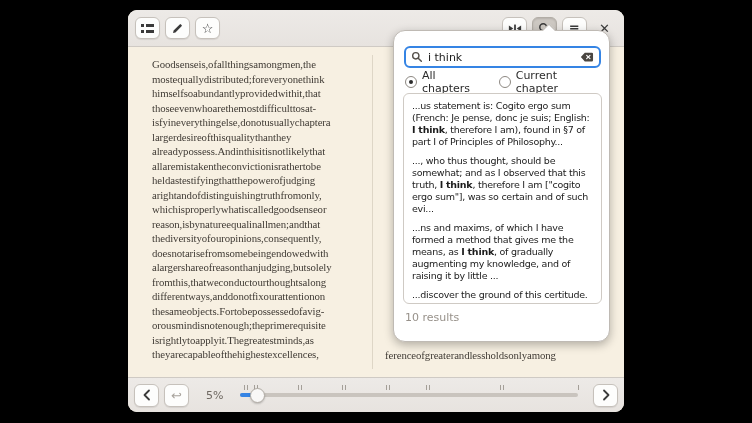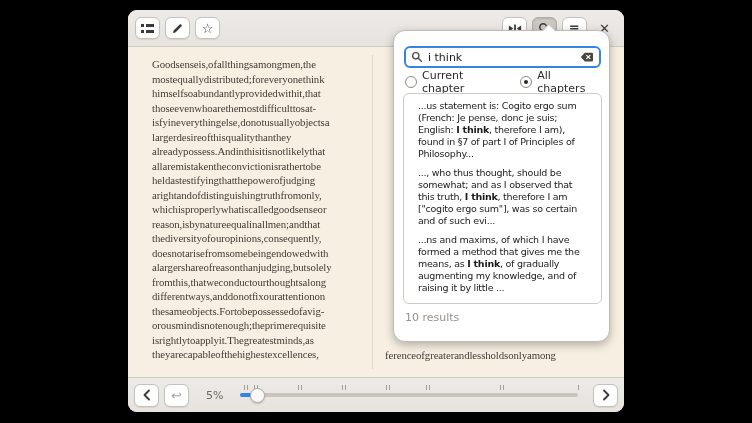--- a/index.html
+++ b/index.html
@@ -87,21 +87,21 @@
     width:12px;height:12px;border-radius:50%;background:#fff;
     border:1px solid #8d8882;box-sizing:border-box;position:relative;flex:none;
   }
   .radio.on::after{
     content:"";position:absolute;left:3px;top:3px;width:4px;height:4px;
     border-radius:50%;background:#2b2b2b;
   }
   .results-box{
     position:absolute;left:9px;top:62px;width:199px;height:211px;box-sizing:border-box;
     border:1px solid #cfcac4;border-radius:6px;background:#fff;
-    overflow:hidden;padding:6px 14px;
+    overflow:hidden;padding:6px 8px;
   }
   .result{
     font-size:9.5px;line-height:12px;letter-spacing:-0.25px;color:#1b1b1b;
     margin-bottom:7px;cursor:pointer;
   }
   .result b{font-weight:bold;}
   .results-count{
     position:absolute;left:11px;top:280px;font-size:11px;color:#97918a;
   }
 
@@ -230,21 +230,21 @@
           <span>sat-</span>
         </div>
         <div class="bline">
           <span>isfy</span>
           <span>in</span>
           <span>everything</span>
           <span>else,</span>
           <span>do</span>
           <span>not</span>
           <span>usually</span>
-          <span>objects</span>
+          <span>chapter</span>
           <span>a</span>
         </div>
         <div class="bline">
           <span>larger</span>
           <span>desire</span>
           <span>of</span>
           <span>this</span>
           <span>quality</span>
           <span>than</span>
           <span>they</span>
@@ -432,26 +432,26 @@
       <span class="query">i think</span>
       <svg width="14" height="12" viewBox="0 0 16 13">
         <path d="M5.5 1.5 h8 a1.4 1.4 0 0 1 1.4 1.4 v7.2 a1.4 1.4 0 0 1 -1.4 1.4 h-8 L1 6.5 Z" fill="#4a4641"></path>
         <line x1="7.6" y1="4.6" x2="11.4" y2="8.4" stroke="#fff" stroke-width="1.3" stroke-linecap="round"></line>
         <line x1="11.4" y1="4.6" x2="7.6" y2="8.4" stroke="#fff" stroke-width="1.3" stroke-linecap="round"></line>
       </svg>
     </div>
 
     <div class="scope-row">
         <span class="scope">
+          <span class="radio on"></span>
+          <span>All chapters</span>
+        </span>
+        <span class="scope">
           <span class="radio"></span>
           <span>Current chapter</span>
-        </span>
-        <span class="scope">
-          <span class="radio on"></span>
-          <span>All chapters</span>
         </span>
       </div>
 
     <div class="results-box">
         <div class="result">...us statement is: Cogito ergo sum (French: Je pense, donc je suis; English: <b>I think</b>, therefore I am), found in §7 of part I of Principles of Philosophy...</div>
         <div class="result">..., who thus thought, should be somewhat; and as I observed that this truth, <b>I think</b>, therefore I am ["cogito ergo sum"], was so certain and of such evi...</div>
         <div class="result">...ns and maxims, of which I have formed a method that gives me the means, as <b>I think</b>, of gradually augmenting my knowledge, and of raising it by little ...</div>
         <div class="result">...discover the ground of this certitude. And as I observed that in the words <b>I think</b>, therefore I am, there is nothing at all which gives me assurance o...</div>
       </div>
 

